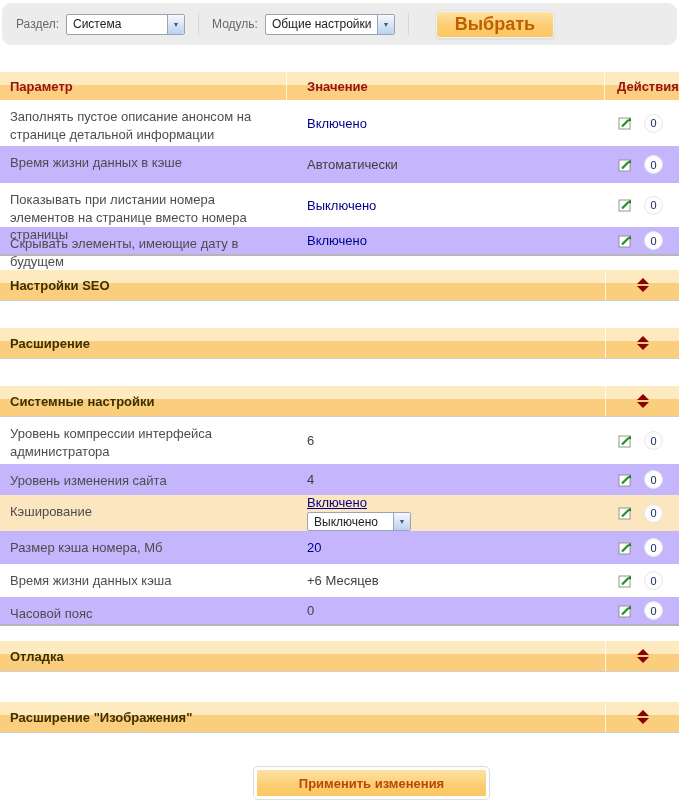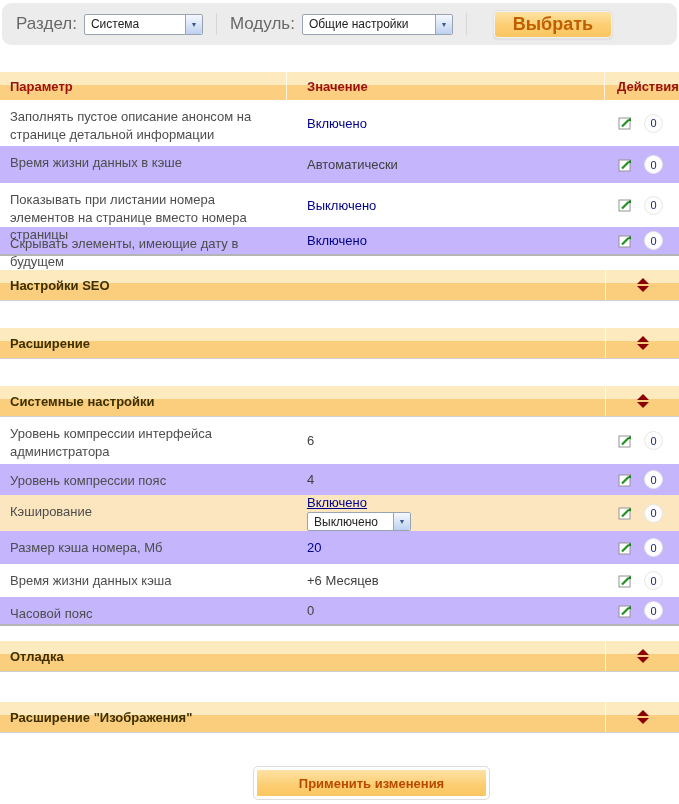--- a/index.html
+++ b/index.html
@@ -7,36 +7,36 @@
   body {
     width:679px; height:804px; overflow:hidden; position:relative;
     font-family:"Liberation Sans", sans-serif; font-size:13px; color:#4d4d4d;
   }
 
   
   .toolbar {
     margin:3px 2px 0 2px; height:42px; background:#ececec; border-radius:9px;
     display:flex; align-items:center; padding:0 14px;
   }
-  .tb-label { color:#686868; font-size:17px; margin-right:7px; white-space:nowrap; }
+  .tb-label { color:#686868; font-size:12px; margin-right:7px; white-space:nowrap; }
   .tb-divider { width:1px; height:22px; background:#d6d6d6; margin:0 13px; }
 
   .combo {
     display:inline-flex; align-items:stretch; height:21px;
     border:1px solid #98a4b2; background:#fff; border-radius:2px;
   }
   .combo-text { padding:2px 6px 0 6px; font-size:12px; color:#222; white-space:nowrap; }
   .combo-arrow {
     width:17px; border-left:1px solid #98a4b2; border-radius:0 2px 2px 0;
     background:linear-gradient(#f6f9fd, #bcd1ef);
     display:flex; align-items:center; justify-content:center;
     font-size:7px; color:#3a5a8c; cursor:pointer;
   }
   .combo-section .combo-text { width:100px; }
-  .combo-module  .combo-text { width:132px; }
+  .combo-module  .combo-text { width:111px;text-align:right; }
 
   .btn-choose {
     margin-left:14px; width:118px; height:27px; border-radius:4px; cursor:pointer;
     border:1px solid #f2f2f2; outline:1px solid #e3e3e3;
     background:linear-gradient(#fde2a4 0%, #fccd71 55%, #fbc661 100%);
     color:#c05f00; font-weight:bold; font-size:18px;
     font-family:"Liberation Sans", sans-serif;
     box-shadow:0 1px 2px rgba(0,0,0,.18);
   }
 
@@ -253,21 +253,21 @@
         <span class="edit-icon">
             <svg width="16" height="16" viewBox="0 0 16 16">
               <use href="#edit-glyph"></use>
             </svg>
           </span>
         <span class="count-badge">0</span>
       </div>
     </div>
 
     <div class="row alt r-h31">
-      <div class="c-param">Уровень компрессии пояс</div>
+      <div class="c-param">Уровень изменения сайта</div>
       <div class="c-value">
           <span class="val-text">4</span>
         </div>
       <div class="c-actions acts">
         <span class="edit-icon">
             <svg width="16" height="16" viewBox="0 0 16 16">
               <use href="#edit-glyph"></use>
             </svg>
           </span>
         <span class="count-badge">0</span>

